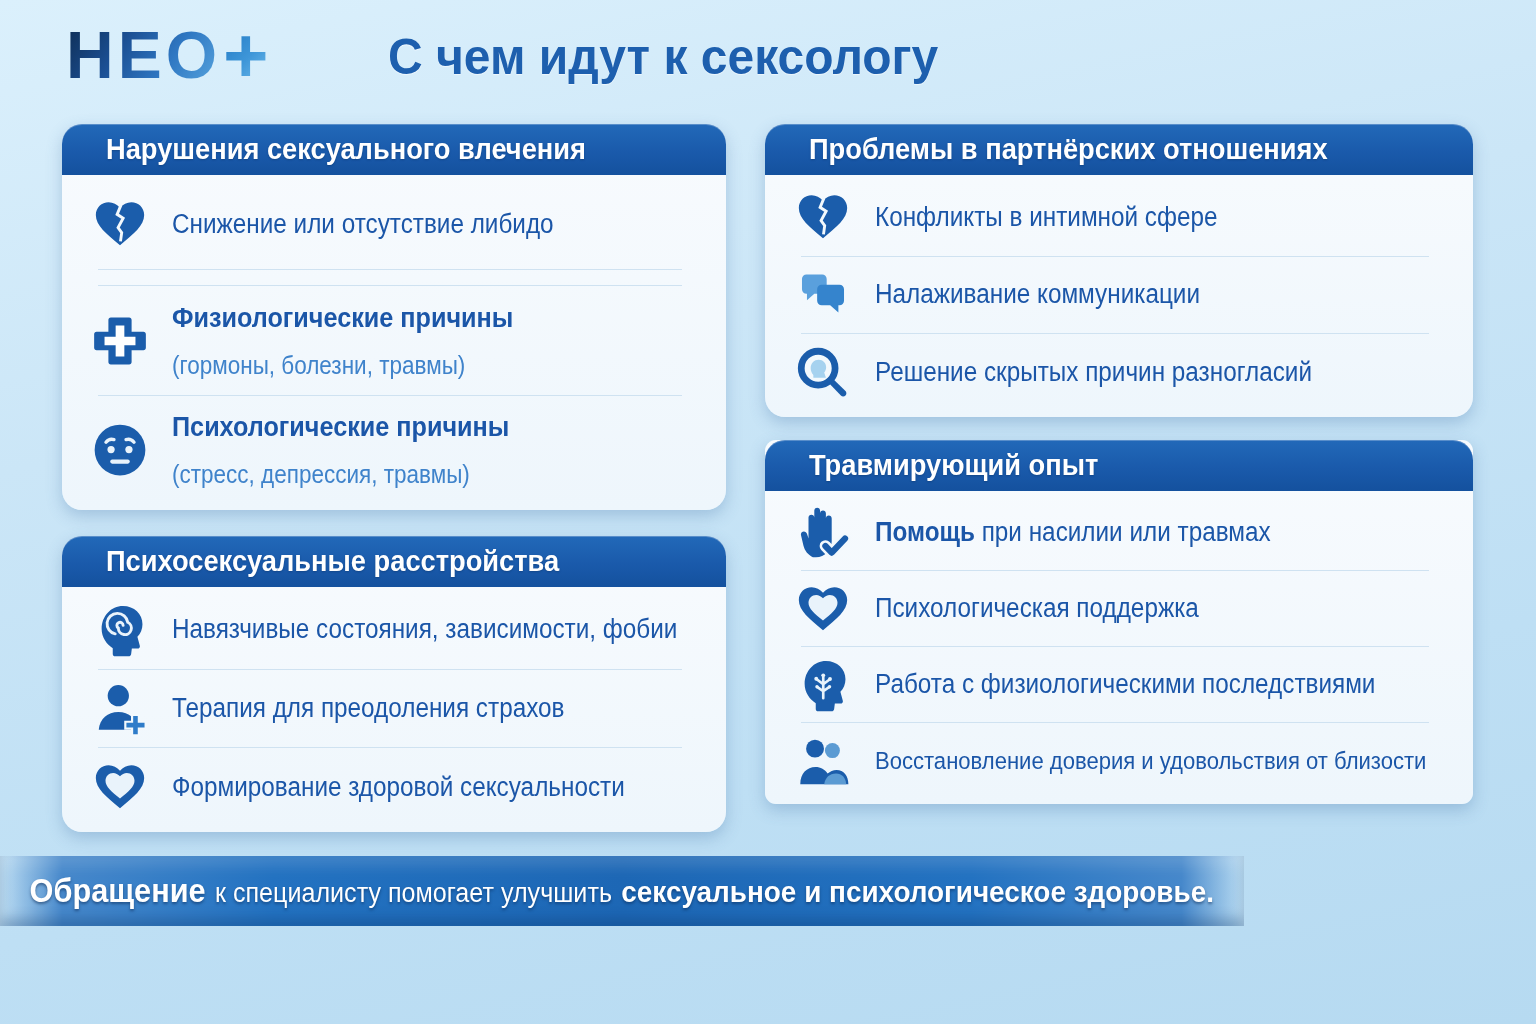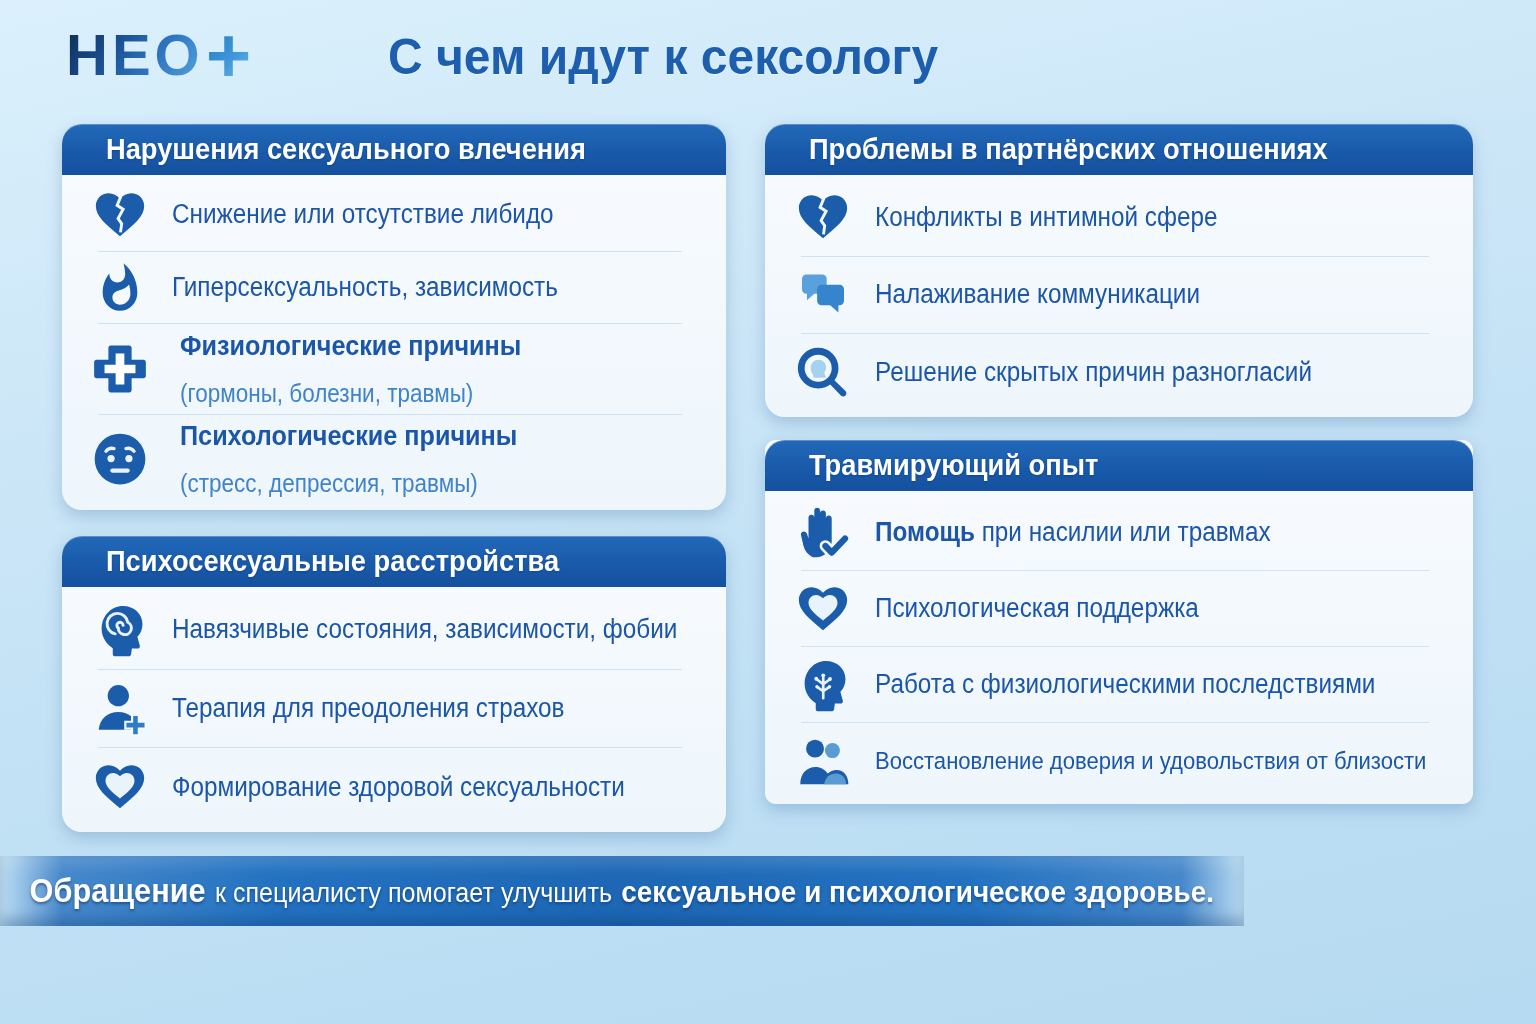--- a/index.html
+++ b/index.html
@@ -7,21 +7,21 @@
   body { font-family:"Liberation Sans", sans-serif; }
 
   .page {
     position:relative; width:1536px; height:1024px; overflow:hidden;
     background:linear-gradient(168deg,#dbf0fc 0%,#cbe6f7 35%,#bedff4 70%,#b6daf1 100%);
   }
 
   
   .logo { position:absolute; left:66px; top:20px; display:flex; align-items:center; }
   .logo-neo {
-    font-size:58px; font-weight:bold; letter-spacing:4px; line-height:1;
+    font-size:66px; font-weight:bold; letter-spacing:4px; line-height:1;
     background:linear-gradient(125deg,#0e2c52 0%,#1b4f93 35%,#2f77c2 65%,#5aa8e0 100%);
     -webkit-background-clip:text; background-clip:text; color:transparent;
   }
   .logo-plus {
     font-size:78px; font-weight:bold; line-height:.9; margin-left:2px;
     background:linear-gradient(135deg,#1d74c0 0%,#3f97d9 55%,#7cc4ef 100%);
     -webkit-background-clip:text; background-clip:text; color:transparent;
   }
   .title {
     position:absolute; left:388px; top:28px; font-size:50px; font-weight:bold;
@@ -62,21 +62,21 @@
   .icon { flex:none; width:60px; height:60px; display:flex; align-items:center; justify-content:center; }
   .icon svg { width:58px; height:58px; }
   .icon.sm svg { width:52px; height:52px; }
 
   .label {
     font-size:27px; color:#1b56a8; white-space:nowrap;
     transform:scaleX(.9); transform-origin:0 50%;
   }
   .label b { font-weight:bold; }
   .card4 .row-long .label { font-size:24.5px; }
-  .stack { display:flex; flex-direction:column; gap:17px;margin-left:8px; }
+  .stack { display:flex; flex-direction:column; gap:17px; }
   .stack .label.strong { font-weight:bold; font-size:28px; }
   .sublabel {
     font-size:25px; color:#3f83cb; white-space:nowrap;
     transform:scaleX(.9); transform-origin:0 50%;
   }
 
   
   .banner {
     position:absolute; left:0; top:856px; width:1244px; height:70px;
     display:flex; align-items:center; justify-content:center;
@@ -178,28 +178,20 @@
     <div class="card-body">
       <div class="row">
         <span class="icon">
             <svg viewBox="0 0 24 24">
               <use href="#i-broken-heart"></use>
             </svg>
           </span>
         <span class="label">Снижение или отсутствие либидо</span>
       </div>
       <div class="divider"></div>
-      <div class="row">
-        <span class="icon sm">
-            <svg viewBox="0 0 24 24">
-              <use href="#i-flame"></use>
-            </svg>
-          </span>
-        <span class="label">Гиперсексуальность, зависимость</span>
-      </div>
       <div class="divider"></div>
       <div class="row">
         <span class="icon">
             <svg viewBox="0 0 24 24">
               <use href="#i-medical-cross"></use>
             </svg>
           </span>
         <span class="stack">
           <span class="label strong">Физиологические причины</span>
           <span class="sublabel">(гормоны, болезни, травмы)</span>

